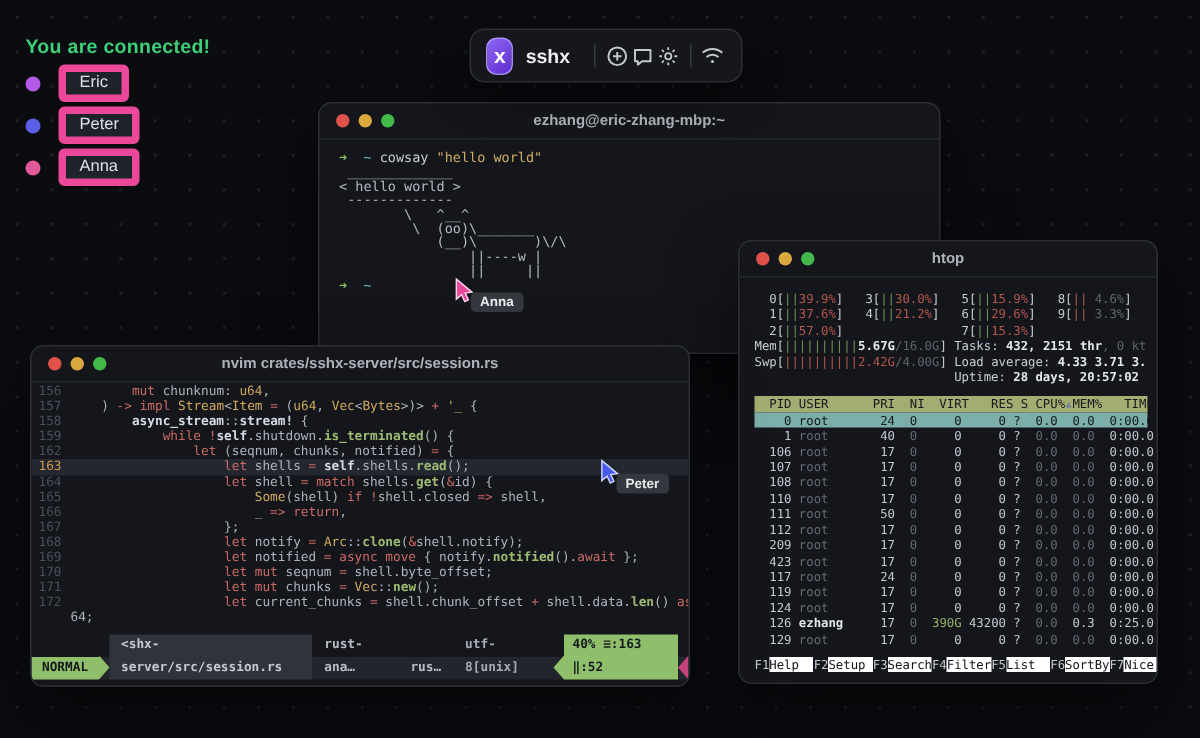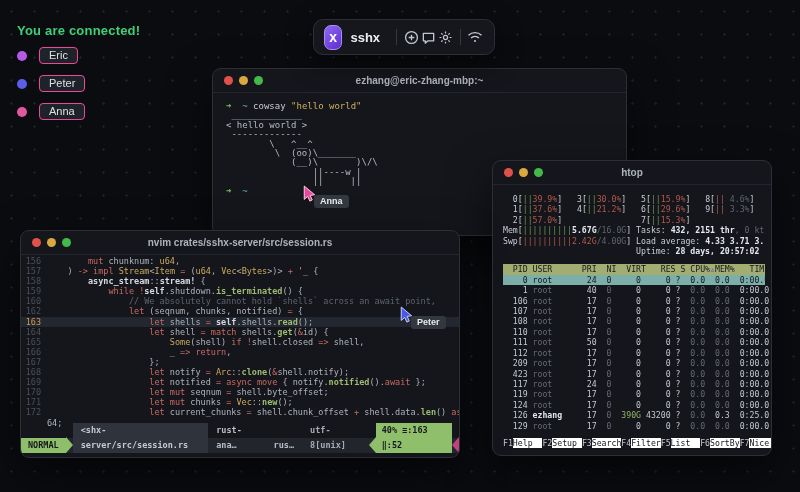--- a/index.html
+++ b/index.html
@@ -12,21 +12,21 @@
     position:relative;
     color:#d6dae0;
   }
   .mono { font-family:"DejaVu Sans Mono", monospace; }
 
   
   .connected { position:absolute; left:17px; top:23px; font-size:13px; font-weight:600; color:#3ecf78; letter-spacing:.2px; }
   .user-list { position:absolute; left:17px; top:46px; }
   .user-row { display:flex; align-items:center; height:19px; margin-bottom:9px; }
   .user-dot { width:10px; height:10px; border-radius:50%; margin-right:12px; }
-  .user-badge { background:#1e2229; border:1px solid #ec4899; border-radius:4px; padding:1px 9px 2px; font-size:11px; color:#dde1e7; }
+  .user-badge { background:#1e2229; border:5px solid #ec4899; border-radius:4px; padding:1px 9px 2px; font-size:11px; color:#dde1e7; }
 
   
   .toolbar { position:absolute; left:313px; top:19px; width:182px; height:36px;
     background:#15171c; border:1px solid #2c2f37; border-radius:10px;
     display:flex; align-items:center; padding:0 10px; box-shadow:0 8px 24px rgba(0,0,0,.5); z-index:40; }
   .logo { width:25px; height:25px; border-radius:7px;
     background:linear-gradient(135deg,#8d69f2,#5f2bd0);
     border:1px solid #a98df7; display:flex; align-items:center; justify-content:center;
     color:#fff; font-size:14px; font-weight:bold; line-height:1; }
   .app-name { font-size:13px; font-weight:bold; color:#eceef2; margin:0 10px 0 8px; }
@@ -185,21 +185,20 @@
       <div class="dot y"></div>
       <div class="dot g"></div>
     </div>
     <div class="win-title">nvim crates/sshx-server/src/session.rs</div>
   </div>
   <div class="nvim-body mono">
       <div class="code-row"><span class="lnum">156</span><span class="code-text"><span class="tk-d">        </span><span class="tk-k">mut</span><span class="tk-d"> chunknum: </span><span class="tk-t">u64</span><span class="tk-d">,</span></span></div>
       <div class="code-row"><span class="lnum">157</span><span class="code-text"><span class="tk-d">    ) </span><span class="tk-k">-&gt;</span><span class="tk-d"> </span><span class="tk-k">impl</span><span class="tk-d"> </span><span class="tk-t">Stream</span><span class="tk-d">&lt;</span><span class="tk-t">Item</span><span class="tk-d"> </span><span class="tk-k">=</span><span class="tk-d"> (</span><span class="tk-t">u64</span><span class="tk-d">, </span><span class="tk-t">Vec</span><span class="tk-d">&lt;</span><span class="tk-t">Bytes</span><span class="tk-d">&gt;)&gt; </span><span class="tk-k">+</span><span class="tk-d"> </span><span class="tk-t">'_</span><span class="tk-d"> {</span></span></div>
       <div class="code-row"><span class="lnum">158</span><span class="code-text"><span class="tk-d">        </span><span class="tk-m">async_stream</span><span class="tk-d">::</span><span class="tk-m">stream!</span><span class="tk-d"> {</span></span></div>
       <div class="code-row"><span class="lnum">159</span><span class="code-text"><span class="tk-d">            </span><span class="tk-k">while</span><span class="tk-d"> </span><span class="tk-k">!</span><span class="tk-m">self</span><span class="tk-d">.shutdown.</span><span class="tk-f">is_terminated</span><span class="tk-d">() {</span></span></div>
-      <div class="code-row"><span class="lnum">160</span><span class="code-text"><span class="tk-c">                // We absolutely cannot hold `shells` across an await point,</span></span></div>
       <div class="code-row"><span class="lnum">162</span><span class="code-text"><span class="tk-d">                </span><span class="tk-k">let</span><span class="tk-d"> (seqnum, chunks, notified) </span><span class="tk-k">=</span><span class="tk-d"> {</span></span></div>
       <div class="code-row cur"><span class="lnum">163</span><span class="code-text"><span class="tk-d">                    </span><span class="tk-k">let</span><span class="tk-d"> shells </span><span class="tk-k">=</span><span class="tk-d"> </span><span class="tk-m">self</span><span class="tk-d">.shells.</span><span class="tk-f">read</span><span class="tk-d">();</span></span></div>
       <div class="code-row"><span class="lnum">164</span><span class="code-text"><span class="tk-d">                    </span><span class="tk-k">let</span><span class="tk-d"> shell </span><span class="tk-k">=</span><span class="tk-d"> </span><span class="tk-k">match</span><span class="tk-d"> shells.</span><span class="tk-f">get</span><span class="tk-d">(</span><span class="tk-k">&amp;</span><span class="tk-d">id) {</span></span></div>
       <div class="code-row"><span class="lnum">165</span><span class="code-text"><span class="tk-d">                        </span><span class="tk-t">Some</span><span class="tk-d">(shell) </span><span class="tk-k">if</span><span class="tk-d"> </span><span class="tk-k">!</span><span class="tk-d">shell.closed </span><span class="tk-k">=&gt;</span><span class="tk-d"> shell,</span></span></div>
       <div class="code-row"><span class="lnum">166</span><span class="code-text"><span class="tk-d">                        _ </span><span class="tk-k">=&gt;</span><span class="tk-d"> </span><span class="tk-k">return</span><span class="tk-d">,</span></span></div>
       <div class="code-row"><span class="lnum">167</span><span class="code-text"><span class="tk-d">                    };</span></span></div>
       <div class="code-row"><span class="lnum">168</span><span class="code-text"><span class="tk-d">                    </span><span class="tk-k">let</span><span class="tk-d"> notify </span><span class="tk-k">=</span><span class="tk-d"> </span><span class="tk-t">Arc</span><span class="tk-d">::</span><span class="tk-f">clone</span><span class="tk-d">(</span><span class="tk-k">&amp;</span><span class="tk-d">shell.notify);</span></span></div>
       <div class="code-row"><span class="lnum">169</span><span class="code-text"><span class="tk-d">                    </span><span class="tk-k">let</span><span class="tk-d"> notified </span><span class="tk-k">=</span><span class="tk-d"> </span><span class="tk-k">async</span><span class="tk-d"> </span><span class="tk-k">move</span><span class="tk-d"> { notify.</span><span class="tk-f">notified</span><span class="tk-d">().</span><span class="tk-k">await</span><span class="tk-d"> };</span></span></div>
       <div class="code-row"><span class="lnum">170</span><span class="code-text"><span class="tk-d">                    </span><span class="tk-k">let</span><span class="tk-d"> </span><span class="tk-k">mut</span><span class="tk-d"> seqnum </span><span class="tk-k">=</span><span class="tk-d"> shell.byte_offset;</span></span></div>
       <div class="code-row"><span class="lnum">171</span><span class="code-text"><span class="tk-d">                    </span><span class="tk-k">let</span><span class="tk-d"> </span><span class="tk-k">mut</span><span class="tk-d"> chunks </span><span class="tk-k">=</span><span class="tk-d"> </span><span class="tk-t">Vec</span><span class="tk-d">::</span><span class="tk-f">new</span><span class="tk-d">();</span></span></div>

